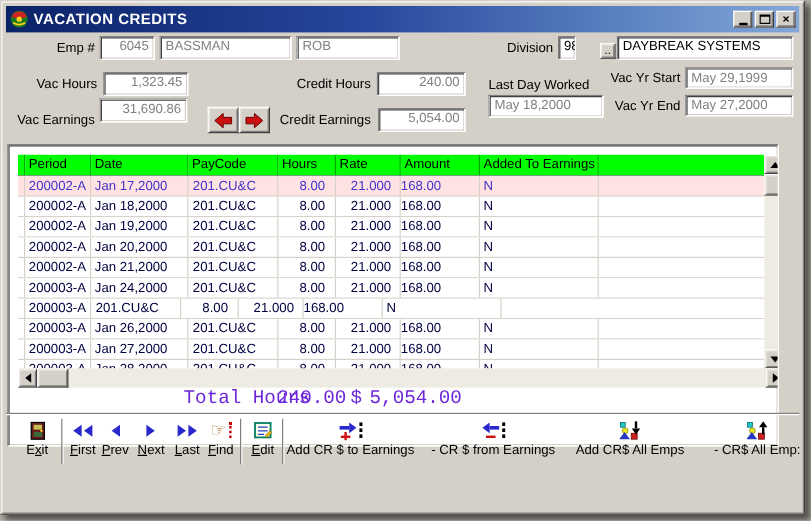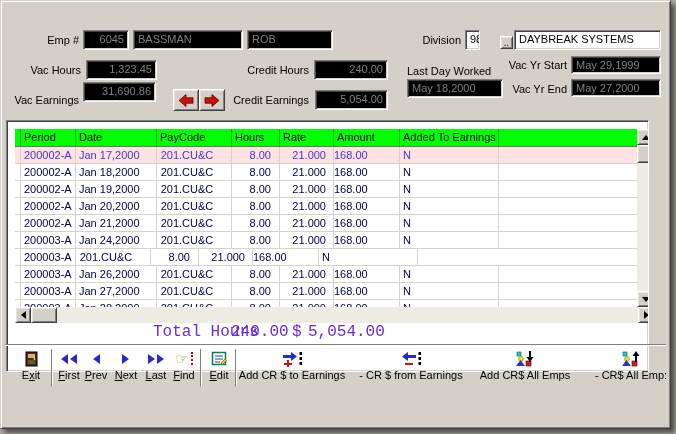--- a/index.html
+++ b/index.html
@@ -22,21 +22,21 @@
     border: 1px solid; border-color: #ffffff #404040 #404040 #ffffff;
     box-shadow: inset -1px -1px 0 #808080;
     display: flex; align-items: center; justify-content: center; font-size: 10px; font-weight: bold; color:#000;
   }
   .min-glyph { width: 7px; height: 2px; background: #000; margin-top: 7px; }
   .max-glyph { width: 9px; height: 8px; border: 1px solid #000; border-top: 2px solid #000; }
   
   .lbl { position: absolute; font-size: 11px; color: #000; white-space: nowrap; }
   .r { text-align: right; }
   .fld {
-    position: absolute; background: #000000; font-size: 11px; color: #808080;
+    position: absolute; background: #ffffff; font-size: 11px; color: #808080;
     border: 1px solid; border-color: #808080 #ffffff #ffffff #808080;
     box-shadow: inset 1px 1px 0 #404040, inset -1px -1px 0 #d4d0c8;
     padding: 2px 4px 0 4px; white-space: nowrap; overflow: hidden;
   }
   .fld.white { background: #ffffff; color: #000; }
   .fld.num { text-align: right; }
   .btn3d {
     position: absolute; background: #d4d0c8;
     border: 1px solid; border-color: #ffffff #404040 #404040 #ffffff;
     box-shadow: inset 1px 1px 0 #e8e4dc, inset -1px -1px 0 #808080;
@@ -83,20 +83,38 @@
   .tb-label { font-size: 11px; color: #000; white-space: nowrap; }
   .tb-label u { text-decoration: underline; }
   .hand { font-size: 15px; color: #b08040; line-height: 14px; }
   .dotline { width: 0; height: 13px; border-left: 2px dotted #cc0000; margin-left: 2px; }
 </style>
 </head>
 <body>
 
 <div class="window">
 
+  <div class="titlebar">
+    <svg width="16" height="16" viewBox="0 0 16 16">
+      <circle cx="8" cy="8" r="7" fill="#1e7a1e"></circle>
+      <path d="M1.5 6 A7 7 0 0 1 14.5 6 L8 8 Z" fill="#cc2222"></path>
+      <circle cx="8" cy="8" r="2.2" fill="#ffd020"></circle>
+      <path d="M3 11 Q8 14 13 11" stroke="#ffd020" stroke-width="1.4" fill="none"></path>
+    </svg>
+    <span class="title-text">VACATION CREDITS</span>
+    <div class="win-btn">
+        <div class="min-glyph"></div>
+      </div>
+    <div class="win-btn">
+        <div class="max-glyph"></div>
+      </div>
+    <div class="win-btn">
+        <span>×</span>
+      </div>
+  </div>
 
   <div>
     <div class="lbl r" style="left:18px;top:33px;width:60px">Emp #</div>
     <div class="fld num" style="left:82px;top:29px;width:46px;height:20px">6045</div>
     <div class="fld" style="left:132px;top:29px;width:110px;height:20px">BASSMAN</div>
     <div class="fld" style="left:246px;top:29px;width:86px;height:20px">ROB</div>
 
     <div class="lbl r" style="left:404px;top:33px;width:56px">Division</div>
     <div class="fld white" style="left:464px;top:29px;width:15px;height:20px">984</div>
     <div class="btn3d" style="left:499px;top:35px;width:13px;height:13px">..</div>

